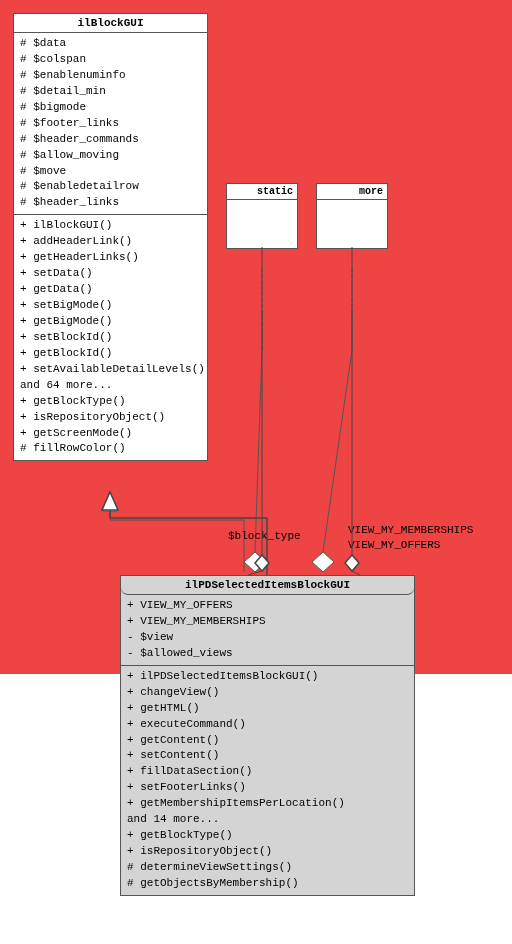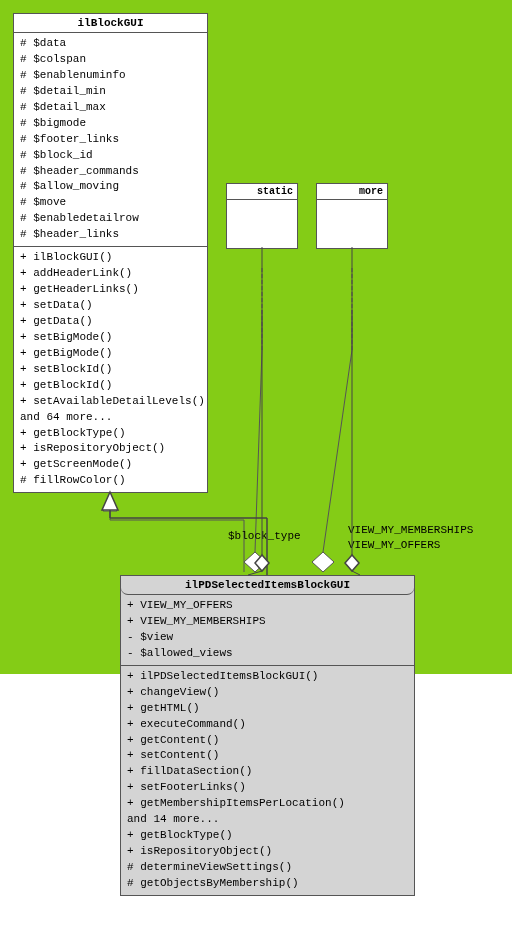--- a/index.html
+++ b/index.html
@@ -10,21 +10,21 @@
       width: 512px;
       min-height: 944px;
       position: relative;
       overflow: hidden;
     }
 
     .diagram-container {
       position: relative;
       width: 512px;
       height: 674px;
-      background: #84cc16;
+      background: #ef4444;
     }
 
     
     .uml-box {
       position: absolute;
       background: #ffffff;
       border: 1px solid #555555;
     }
 
     .uml-box-gray {
@@ -116,24 +116,22 @@
 
   </svg>
 
   <div class="uml-box" style="left:13px; top:13px; width:195px;">
     <div class="box-title">ilBlockGUI</div>
     <div class="box-section">
       <p># $data</p>
       <p># $colspan</p>
       <p># $enablenuminfo</p>
       <p># $detail_min</p>
-      <p># $detail_max</p>
       <p># $bigmode</p>
       <p># $footer_links</p>
-      <p># $block_id</p>
       <p># $header_commands</p>
       <p># $allow_moving</p>
       <p># $move</p>
       <p># $enabledetailrow</p>
       <p># $header_links</p>
     </div>
     <div class="box-section">
       <p>+ ilBlockGUI()</p>
       <p>+ addHeaderLink()</p>
       <p>+ getHeaderLinks()</p>

